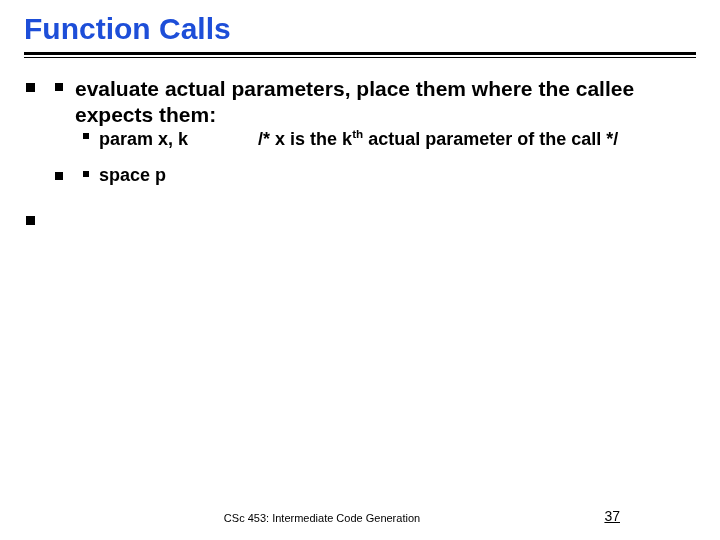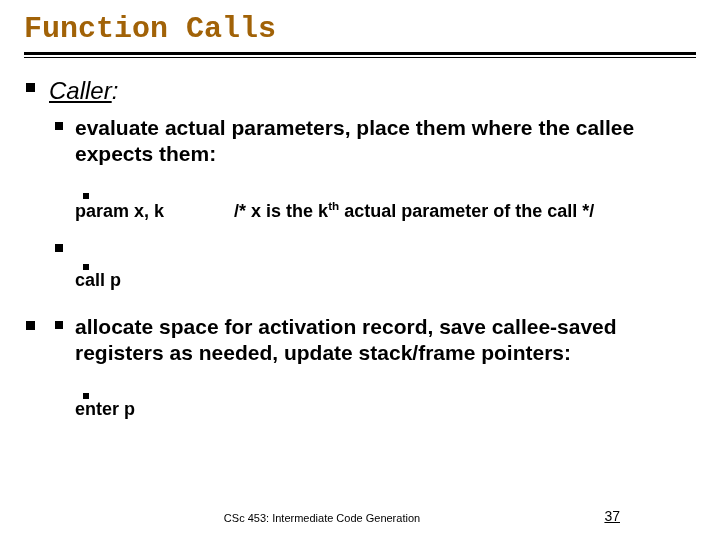--- a/index.html
+++ b/index.html
@@ -8,36 +8,35 @@
     height: 540px;
     background: #ffffff;
     font-family: Arial, Helvetica, sans-serif;
     color: #000;
     position: relative;
     padding: 12px 24px 0 24px;
   }
   .title {
     font-size: 30px;
     font-weight: bold;
-    color: #a16207;
+    color: #1d4ed8;
     margin-bottom: 6px;
-    font-family: Liberation Mono, monospace;
   }
   .rule1 { height: 3px; background: #000; margin-bottom: 2px; }
   .rule2 { height: 1px; background: #000; margin-bottom: 18px; }
   .content { font-size: 21px; line-height: 1.22; }
   .lvl1 { display: flex; margin-bottom: 8px; }
   .lvl1 > .bullet { margin-left: 2px; margin-right: 14px; margin-top: 7px; flex-shrink: 0; }
   .lvl1 > .body { flex: 1; }
   .lvl1-head { font-style: italic; font-size: 24px; margin-bottom: 10px; }
   .lvl1-head .u { text-decoration: underline; }
   .lvl2 { display: flex; margin-bottom: 10px; font-weight: bold; }
   .lvl2 > .bullet { margin-left: 6px; margin-right: 12px; margin-top: 7px; flex-shrink: 0; }
   .lvl2 > .body { flex: 1; font-size: 21px; }
-  .lvl3 { display: flex; margin-top: 21px; margin-bottom: 4px; flex-direction: column; }
+  .lvl3 { display: flex; margin-top: 0; margin-bottom: 4px; }
   .lvl3 > .bullet { margin-left: 8px; margin-right: 10px; margin-top: 6px; flex-shrink: 0; }
   .lvl3 > .body { flex: 1; font-size: 18px; }
   .bullet.sq { width: 9px; height: 9px; background: #000; }
   .bullet.sq-sm { width: 8px; height: 8px; background: #000; }
   .bullet.sq-xs { width: 6px; height: 6px; background: #000; }
   .sup { font-size: 0.65em; vertical-align: super; }
   .footer {
     position: absolute;
     bottom: 16px;
     left: 0;
@@ -57,64 +56,51 @@
 
 <div class="title">Function Calls</div>
 <div class="rule1"></div>
 <div class="rule2"></div>
 
 <div class="content">
 
   <div class="lvl1">
     <div class="bullet sq"></div>
     <div class="body">
-      <div class="lvl1-head">
-        <span class="u">Caller</span><span>:</span>
-      </div>
 
       <div class="lvl2">
         <div class="bullet sq-sm"></div>
         <div class="body">
           <span>evaluate actual parameters, place them where the callee expects them:</span>
           <div class="lvl3">
             <div class="bullet sq-xs"></div>
             <div class="body">
               <span>param x, k</span>&nbsp;&nbsp;&nbsp;&nbsp;&nbsp;&nbsp;&nbsp;&nbsp;&nbsp;&nbsp;&nbsp;&nbsp;&nbsp;&nbsp;<span>/* x is the k</span><span class="sup">th</span><span> actual parameter of the call */</span>
             </div>
           </div>
         </div>
       </div>
 
       <div class="lvl2">
         <div class="bullet sq-sm"></div>
         <div class="body">
           <div class="lvl3">
             <div class="bullet sq-xs"></div>
-            <div class="body">call p</div>
+            <div class="body">space p</div>
           </div>
         </div>
       </div>
 
     </div>
   </div>
 
   <div class="lvl1">
     <div class="bullet sq"></div>
     <div class="body">
 
-      <div class="lvl2">
-        <div class="bullet sq-sm"></div>
-        <div class="body">
-          <span>allocate space for activation record, save callee-saved registers as needed, update stack/frame pointers:</span>
-          <div class="lvl3">
-            <div class="bullet sq-xs"></div>
-            <div class="body">enter p</div>
-          </div>
-        </div>
-      </div>
 
     </div>
   </div>
 
 </div>
 
 <div class="footer">
   <span class="center">CSc 453: Intermediate Code Generation</span>
   <span class="right">37</span>
 </div>

